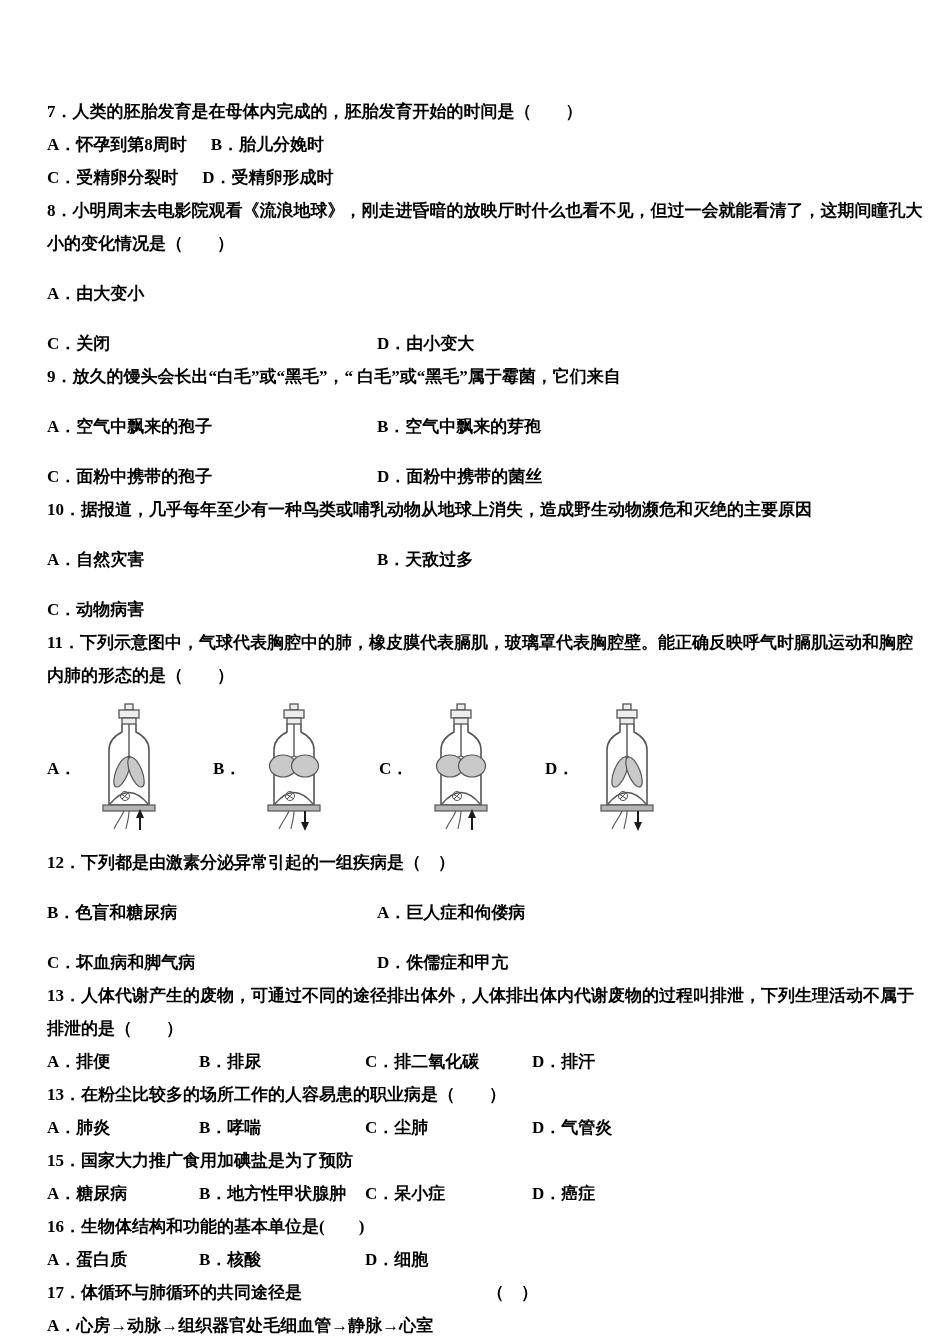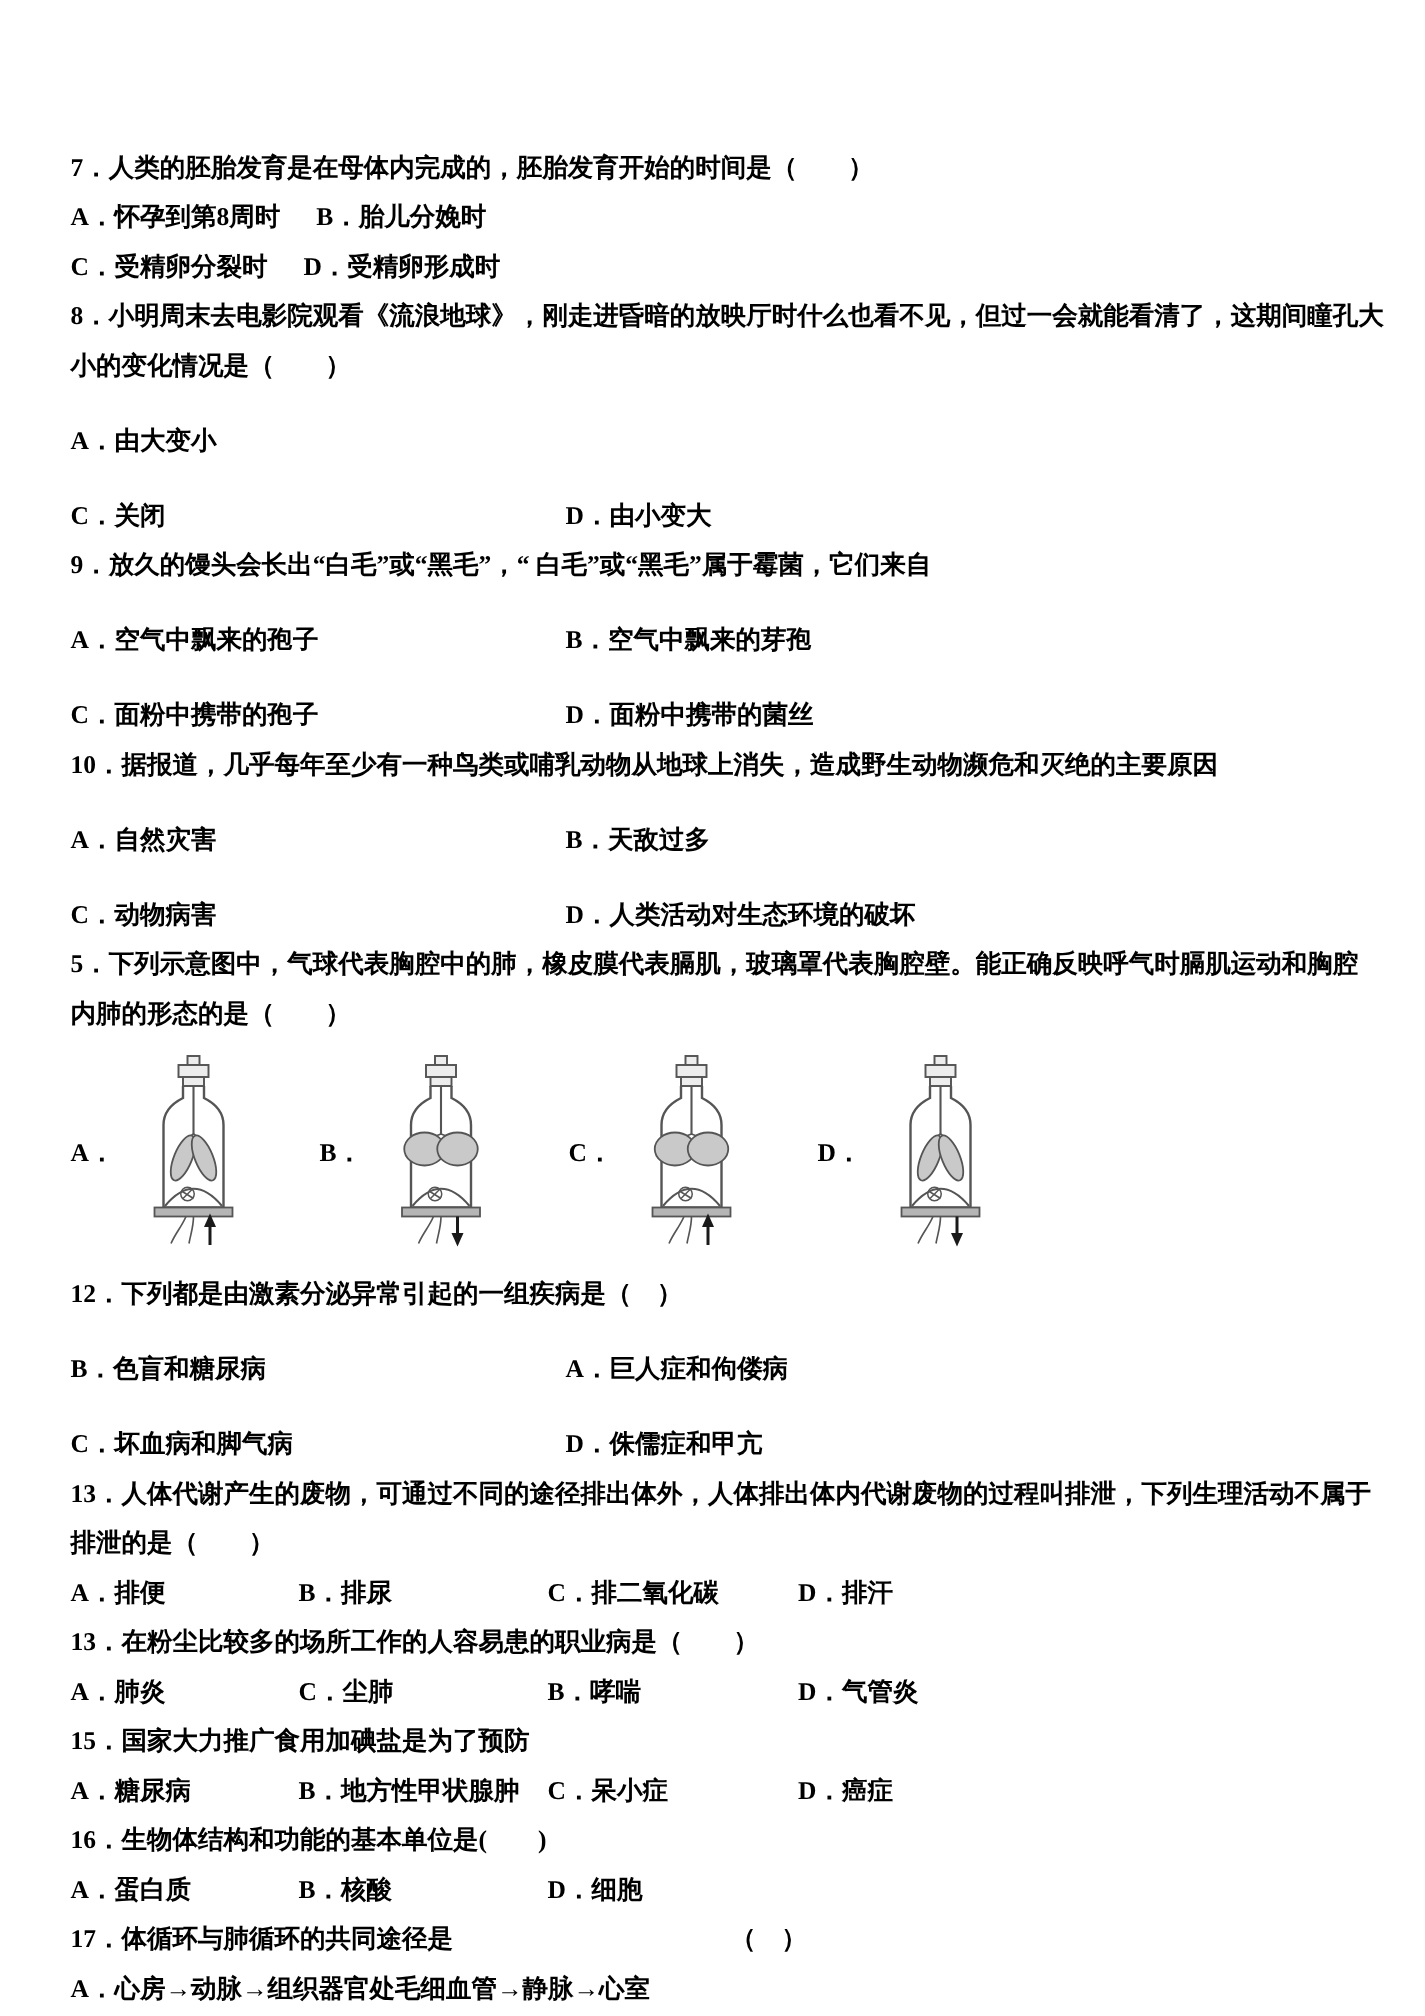--- a/index.html
+++ b/index.html
@@ -81,26 +81,25 @@
   </section>
 
   <section>
     <p class="line">10．据报道，几乎每年至少有一种鸟类或哺乳动物从地球上消失，造成野生动物濒危和灭绝的主要原因</p>
     <p class="line opts-2">
       <span>A．自然灾害</span>
       <span>B．天敌过多</span>
     </p>
     <p class="line opts-2">
       <span>C．动物病害</span>
-      <span>D．人类活动对生态环境的破坏</span>
-    </p>
-  </section>
-
-  <section>
-    <p class="line">5．下列示意图中，气球代表胸腔中的肺，橡皮膜代表膈肌，玻璃罩代表胸腔壁。能正确反映呼气时膈肌运动和胸腔</p>
+    </p>
+  </section>
+
+  <section>
+    <p class="line">11．下列示意图中，气球代表胸腔中的肺，橡皮膜代表膈肌，玻璃罩代表胸腔壁。能正确反映呼气时膈肌运动和胸腔</p>
     <p class="line">内肺的形态的是（　　）</p>
 
     <div class="figure-row">
 
       <div class="fig">
         <span class="fig-label">A．</span>
         <svg class="jar" width="82" height="132" viewBox="0 0 82 132">
           <g stroke="#555" stroke-width="1.3" fill="#ededed">
             <rect x="37" y="2" width="8" height="6"></rect>
               <rect x="31" y="8" width="20" height="8"></rect>
@@ -273,22 +272,22 @@
       <span>B．排尿</span>
       <span>C．排二氧化碳</span>
       <span>D．排汗</span>
     </p>
   </section>
 
   <section>
     <p class="line">13．在粉尘比较多的场所工作的人容易患的职业病是（　　）</p>
     <p class="line opts-4">
       <span>A．肺炎</span>
+      <span>B．哮喘</span>
       <span>C．尘肺</span>
-      <span>B．哮喘</span>
       <span>D．气管炎</span>
     </p>
   </section>
 
   <section>
     <p class="line">15．国家大力推广食用加碘盐是为了预防</p>
     <p class="line opts-4">
       <span>A．糖尿病</span>
       <span>B．地方性甲状腺肿</span>
       <span>C．呆小症</span>

